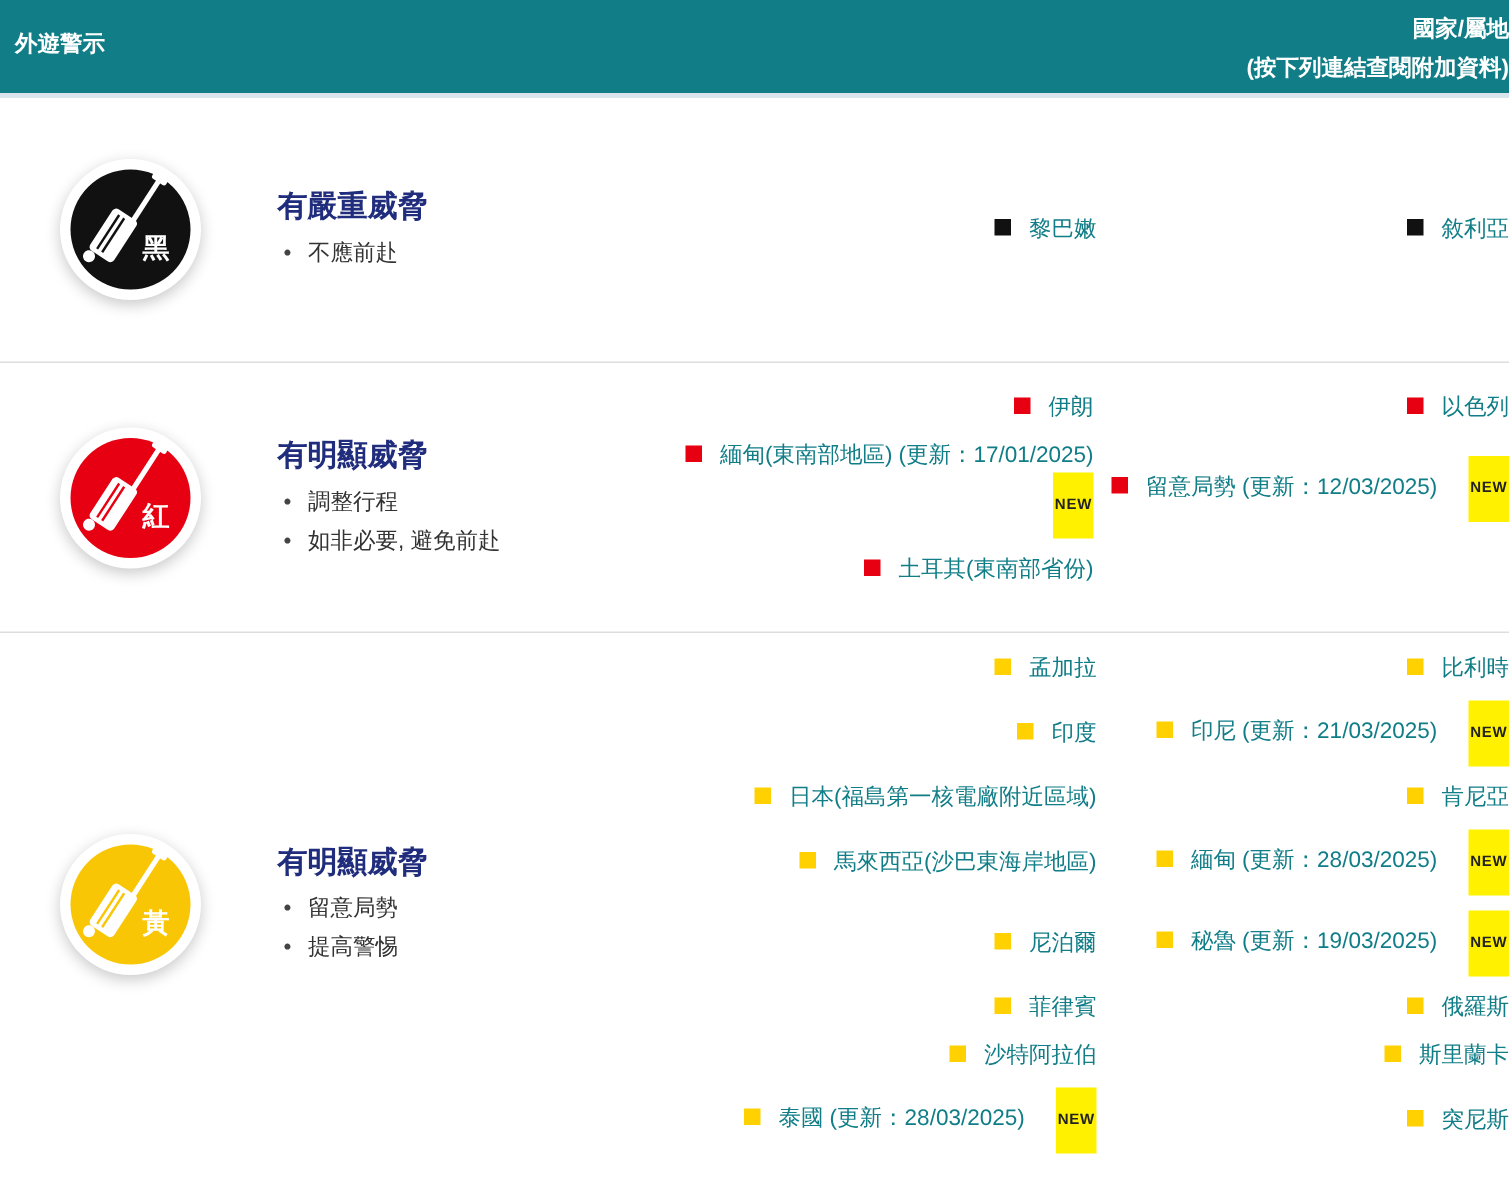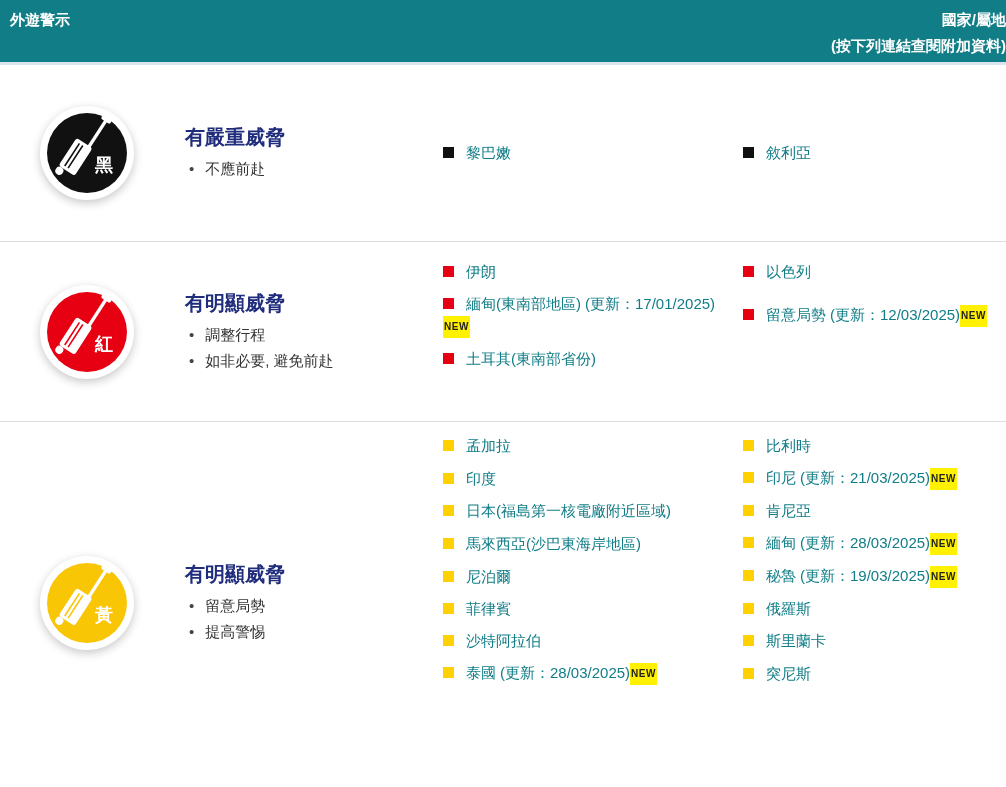--- a/index.html
+++ b/index.html
@@ -9,21 +9,21 @@
   body{
     width:1006px;height:787px;overflow:hidden;background:#ffffff;
     font-family:"Liberation Sans","DejaVu Sans",sans-serif;
   }
   
   .header{
     display:flex;background:var(--teal);height:65px;box-sizing:border-box;
     border-bottom:3px solid #d9e4ec;color:#fff;font-weight:bold;font-size:15px;
     line-height:26px;padding-top:7px;
   }
-  .h-col1{width:390px;padding-left:10px;box-sizing:border-box;}
+  .h-col1{width:390px;padding-left:10px;box-sizing:border-box;margin-top:10px;}
   .h-col2{flex:1;text-align:right;}
   
   .row{
     display:grid;grid-template-columns:185px 258px 300px 1fr;
     box-sizing:border-box;background:#fff;
   }
   .row + .row{border-top:1px solid #dddddd;}
   .row-black{height:176px;}
   .row-red{height:180px;}
   .row-yellow{height:363px;}
@@ -32,33 +32,33 @@
     border-radius:50%;box-shadow:0 3px 10px rgba(0,0,0,.22);
   }
   .titleblock{align-self:center;padding-right:20px;}
   .alert-title{font-size:20px;font-weight:bold;color:var(--navy);margin-bottom:5px;}
   .advice-line{font-size:15px;color:#333;line-height:26px;}
   .advice-line .dot{color:#444;margin-right:11px;margin-left:4px;}
   .countries{grid-column:3 / 5;}
   .row-black .countries{align-self:center;}
   .row-red .countries{padding-top:14px;}
   .row-yellow .countries{padding-top:8px;}
-  .ctable{display:table;width:100%;border-collapse:collapse;}
+  .ctable{display:table;width:100%;border-collapse:collapse;text-align:right;}
   .crow{display:table-row;}
   .ccell{
     display:table-cell;vertical-align:middle;width:300px;box-sizing:border-box;
     font-size:15px;color:var(--teal);line-height:22px;padding:5px 12px 5px 0;
   }
   .ccell.c2{width:auto;white-space:nowrap;padding-right:0;}
   .sq{display:inline-block;width:11px;height:11px;margin-right:12px;}
   .cname{cursor:pointer;}
   .update{margin-left:4px;}
   .new{
     display:inline-block;background:var(--new-bg);color:#222;font-size:10px;
-    font-weight:bold;letter-spacing:.5px;padding:0 1px;margin-left:0;
+    font-weight:bold;letter-spacing:.5px;padding:11px 1px;margin-left:21px;
     vertical-align:1px;white-space:nowrap;
   }
 </style>
 </head>
 <body>
 
 <div class="header">
   <div class="h-col1">外遊警示</div>
   <div class="h-col2">
     <div>國家/屬地</div>

